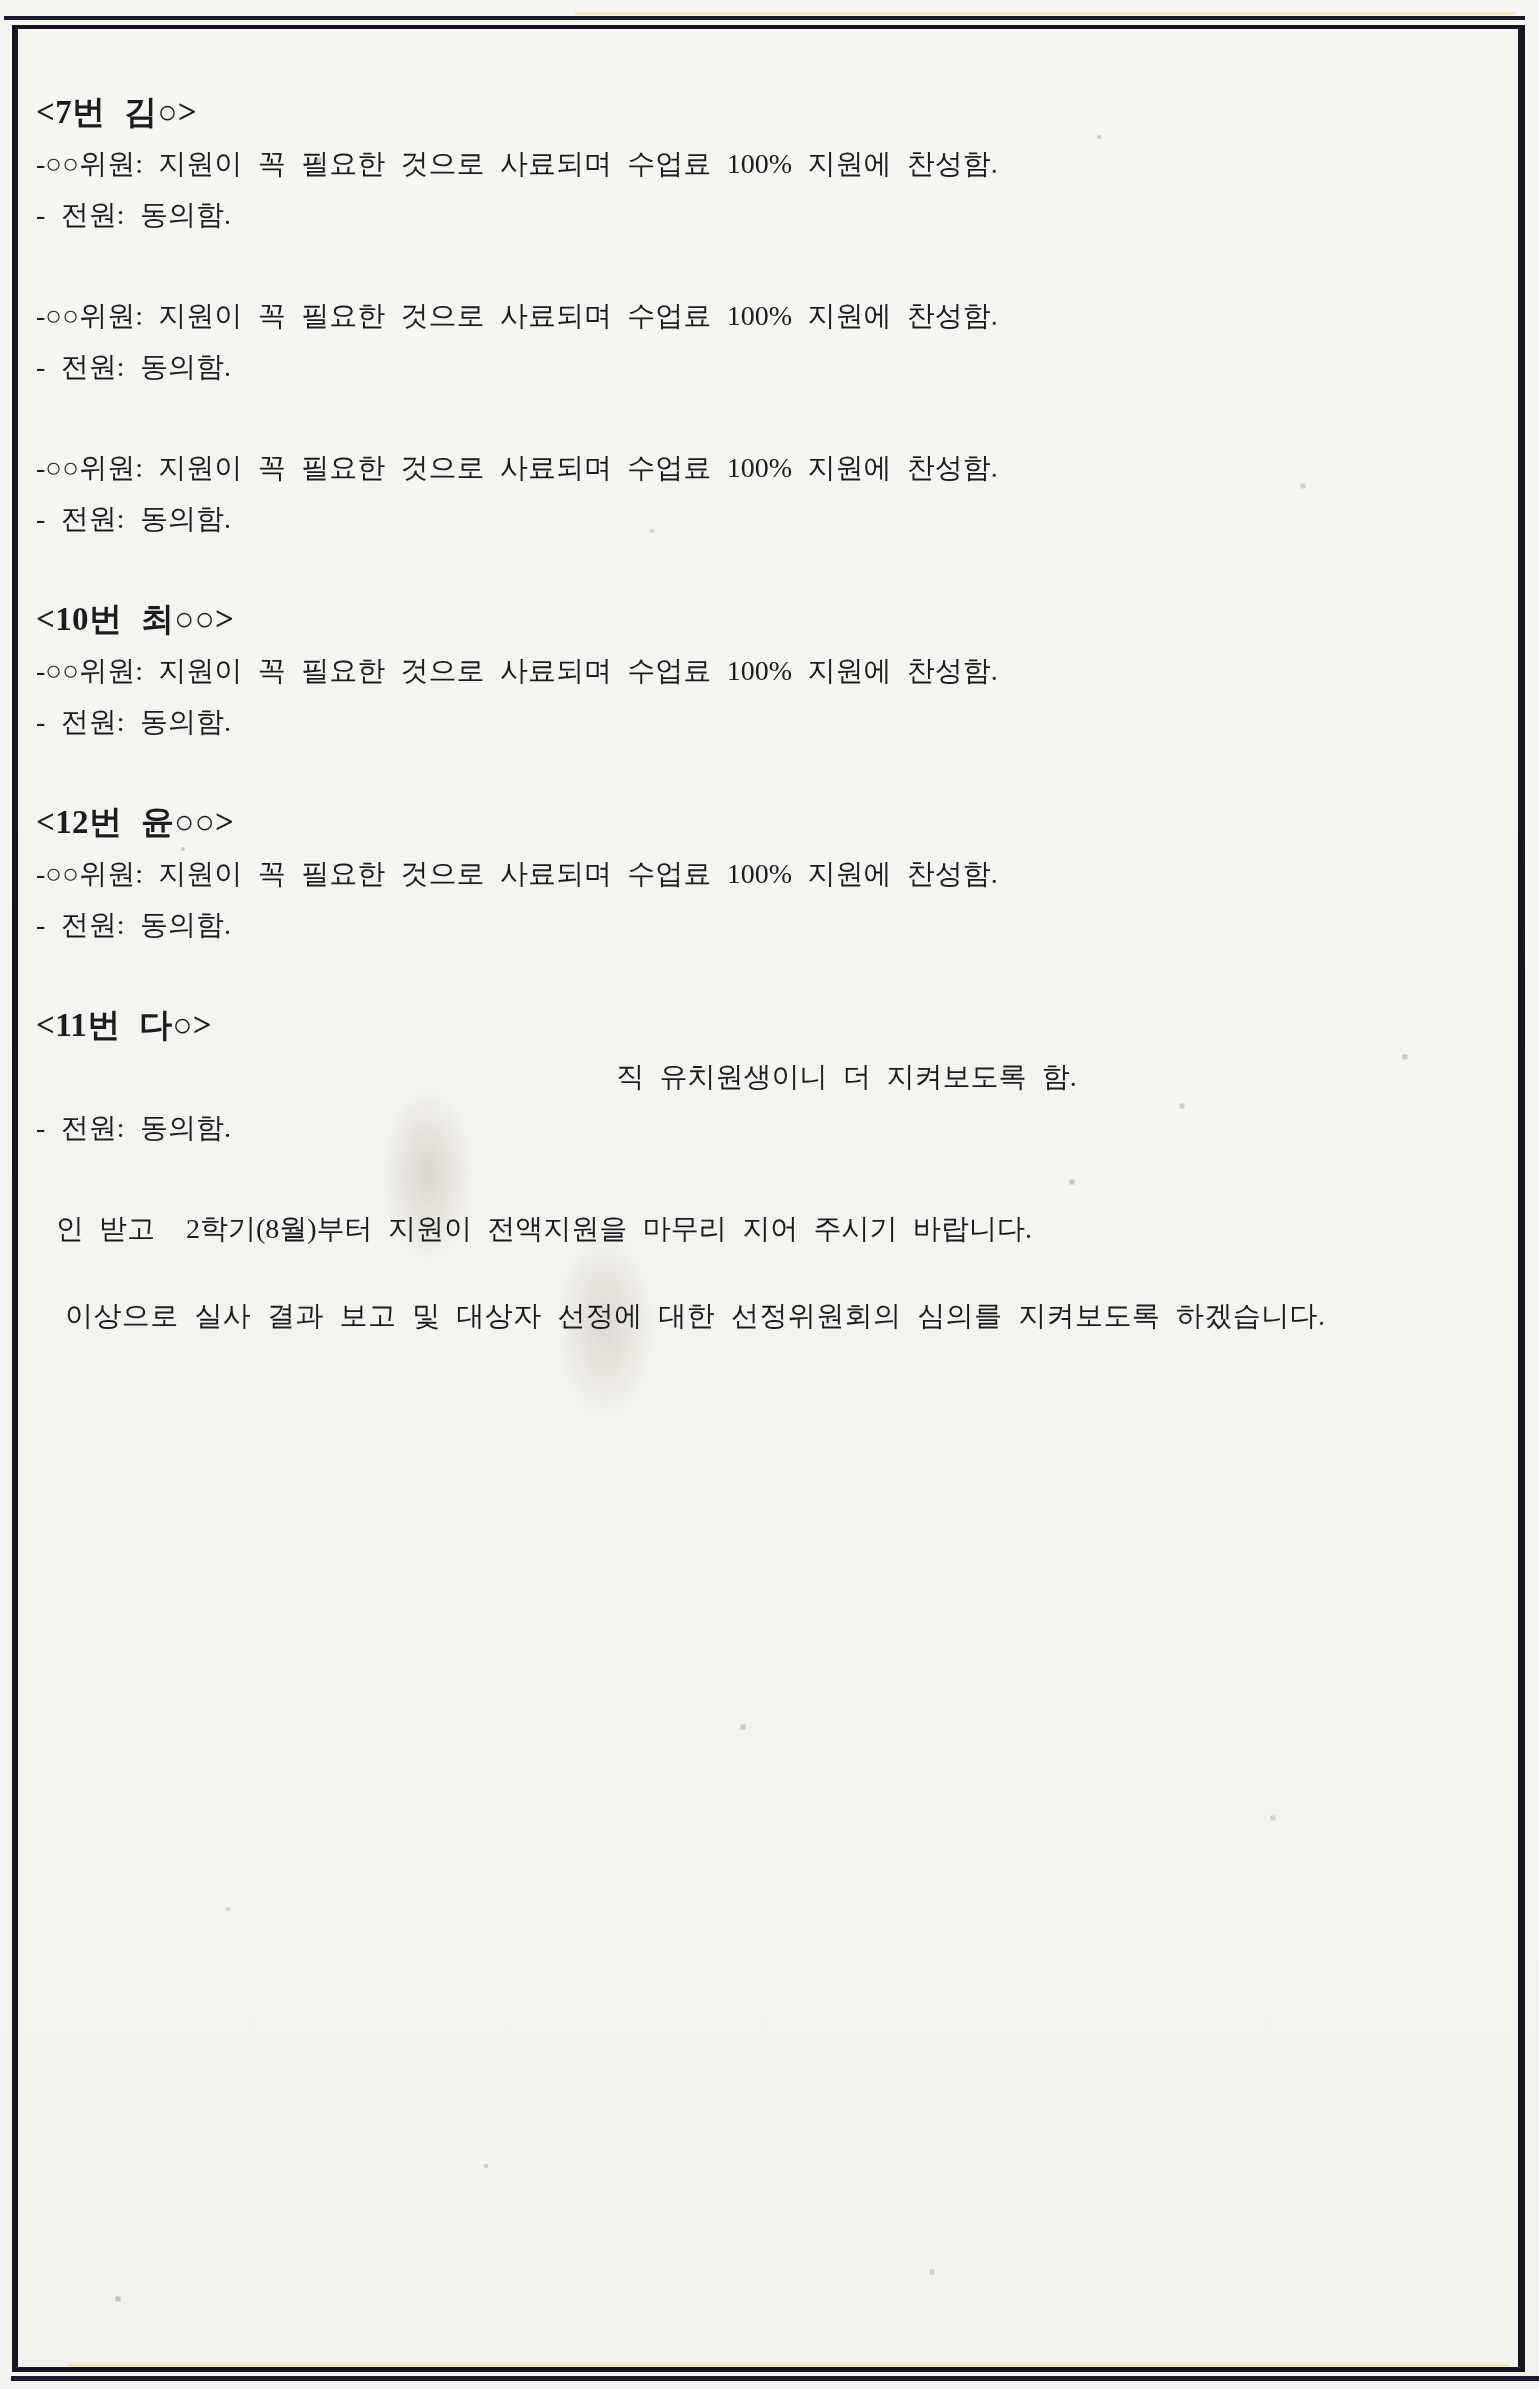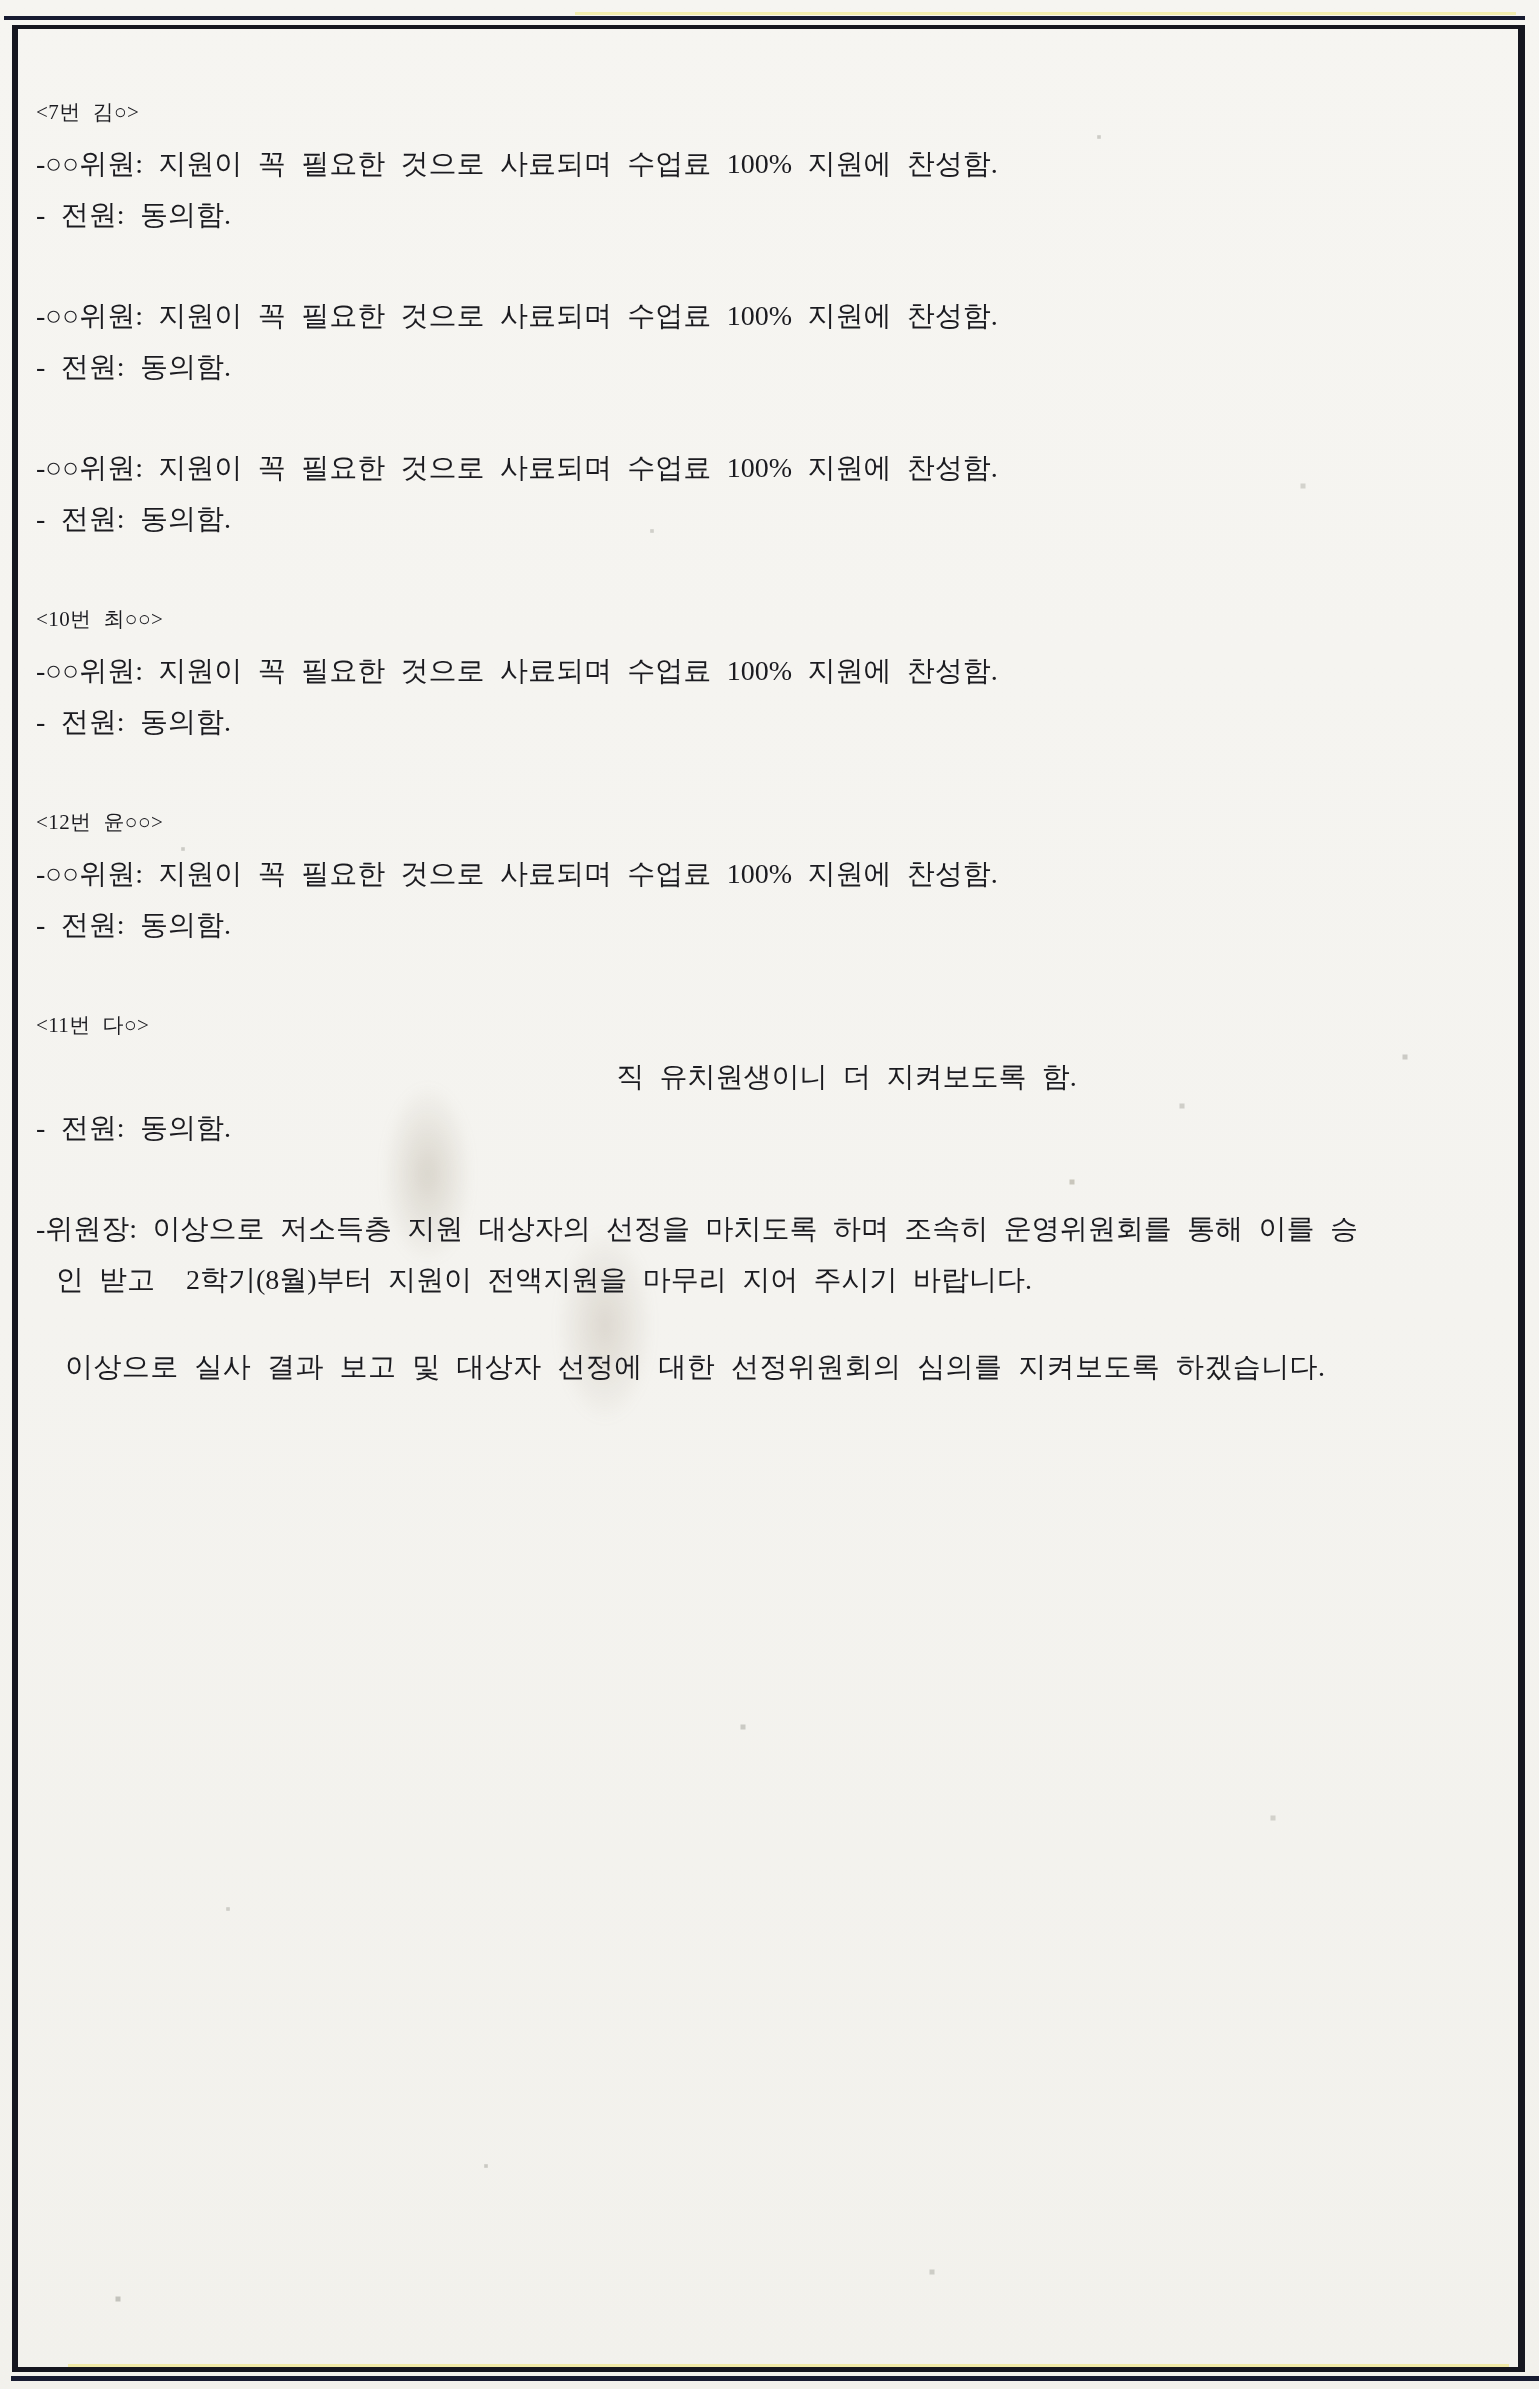--- a/index.html
+++ b/index.html
@@ -45,23 +45,23 @@
   }
   .content {
     position: absolute; left: 36px; top: 87px; right: 27px;
   }
   .content h2, .content p {
     margin: 0;
     white-space: pre;
     word-spacing: 0.3em;
   }
   .content h2 {
-    font-size: 21px;
+    font-size: 33px;
     line-height: 51px;
-    font-weight: 400;
+    font-weight: 700;
     letter-spacing: 0.4px;
   }
   .content p {
     font-size: 28px;
     line-height: 51px;
     font-weight: 400;
   }
   section.review { margin: 0 0 50px 0; }
   .indent-cont { padding-left: 145px; text-align: center; }
   .chair-block { margin: 0 0 36px 0; }
@@ -148,21 +148,20 @@
       <p>- 전원: 동의함.</p>
     </section>
 
     <section class="review">
       <h2>&lt;11번 다○&gt;</h2>
       <p class="indent-cont">직 유치원생이니 더 지켜보도록 함.</p>
       <p>- 전원: 동의함.</p>
     </section>
 
     <div class="chair-block">
-      <p>-위원장: 이상으로 저소득층 지원 대상자의 선정을 마치도록 하며 조속히 운영위원회를 통해 이를 승</p>
       <p class="chair-line2">인 받고  2학기(8월)부터 지원이 전액지원을 마무리 지어 주시기 바랍니다.</p>
     </div>
 
     <p class="closing-line">이상으로 실사 결과 보고 및 대상자 선정에 대한 선정위원회의 심의를 지켜보도록 하겠습니다.</p>
 
   </div>
 </div>
 
 
 </body></html>

